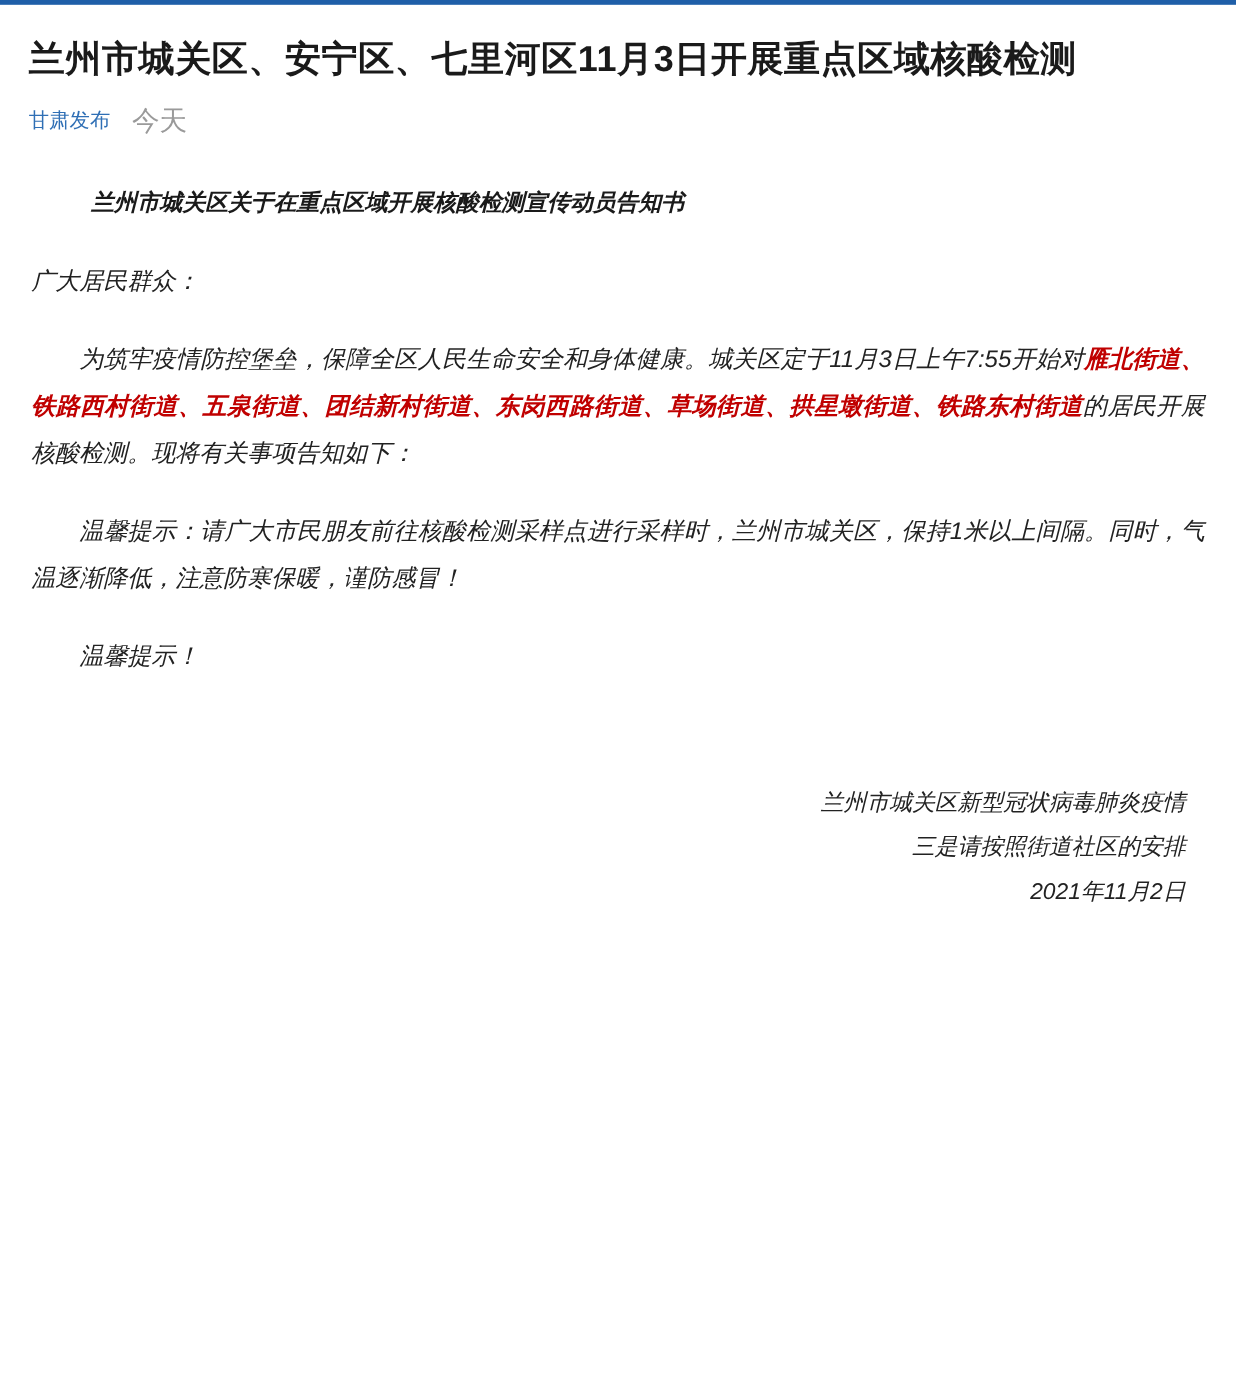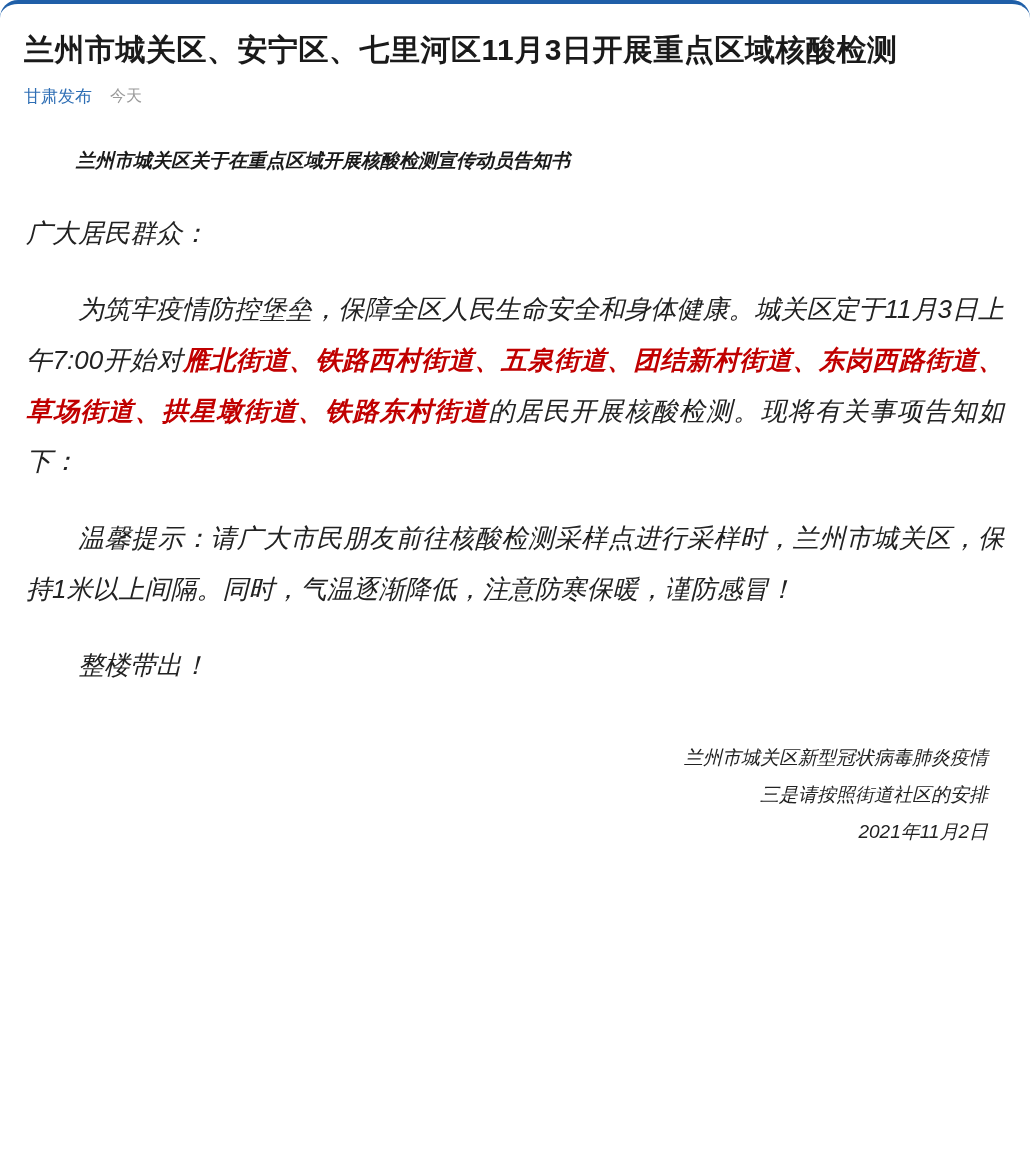--- a/index.html
+++ b/index.html
@@ -12,21 +12,20 @@
     min-height: 1159px;
     font-family: "Liberation Sans", "DejaVu Sans", sans-serif;
     color: #222222;
   }
   .page {
     box-sizing: border-box;
     width: 1030px;
     min-height: 1159px;
     border-top: 4px solid #1f5fa8;
     padding: 22px 24px 20px 24px;
-    border-radius: 18px;
   }
   .article-title {
     font-size: 30px;
     line-height: 1.35;
     font-weight: 700;
     color: #1a1a1a;
     letter-spacing: 0.5px;
     margin: 4px 0 14px 0;
   }
   .meta-row {
@@ -34,49 +33,49 @@
     align-items: center;
     gap: 18px;
     margin-bottom: 40px;
   }
   .meta-source {
     color: #2f6fb5;
     font-size: 17px;
   }
   .meta-time {
     color: #9a9a9a;
-    font-size: 16px;
+    font-size: 23px;
   }
   .body-wrap {
     padding: 0 2px;
     font-style: italic;
   }
   .sub-title {
     font-size: 19px;
     font-weight: 700;
     color: #1a1a1a;
     margin: 12px 0 34px 0;
     padding-left: 50px;
   }
   p.para {
-    font-size: 26px;
+    font-size: 20px;
     line-height: 1.95;
     color: #222222;
     margin: 0 0 26px 0;
     text-align: justify;
   }
   p.indent {
     text-indent: 2em;
   }
   .hl {
     color: #c00000;
     font-weight: 700;
   }
   .sign-block {
-    margin-top: 48px;
+    margin-top: 84px;
     text-align: right;
     font-size: 19px;
     line-height: 1.95;
     color: #222222;
     padding-right: 16px;
   }
   .sign-line { display: block; }
 </style>
 </head>
 <body>
@@ -90,29 +89,29 @@
     <span class="meta-time">今天</span>
   </div>
 
   <div class="body-wrap">
 
     <div class="sub-title">兰州市城关区关于在重点区域开展核酸检测宣传动员告知书</div>
 
     <p class="para">广大居民群众：</p>
 
     <p class="para indent">
-      <span>为筑牢疫情防控堡垒，保障全区人民生命安全和身体健康。城关区定于11月3日上午7:00开始对</span><span class="hl">雁北街道、铁路西村街道、五泉街道、团结新村街道、东岗西路街道、草场街道、拱星墩街道、铁路东村街道</span><span>的居民开展核酸检测。现将有关事项告知如下：</span>
+      <span>为筑牢疫情防控堡垒，保障全区人民生命安全和身体健康。城关区定于11月3日上午7:55开始对</span><span class="hl">雁北街道、铁路西村街道、五泉街道、团结新村街道、东岗西路街道、草场街道、拱星墩街道、铁路东村街道</span><span>的居民开展核酸检测。现将有关事项告知如下：</span>
     </p>
 
 
 
 
     <p class="para indent">温馨提示：请广大市民朋友前往核酸检测采样点进行采样时，兰州市城关区，保持1米以上间隔。同时，气温逐渐降低，注意防寒保暖，谨防感冒！</p>
 
-    <p class="para indent">整楼带出！</p>
+    <p class="para indent">温馨提示！</p>
 
     <div class="sign-block">
       <span class="sign-line">兰州市城关区新型冠状病毒肺炎疫情</span>
       <span class="sign-line">三是请按照街道社区的安排</span>
       <span class="sign-line">2021年11月2日</span>
     </div>
 
   </div>
 </div>
 

